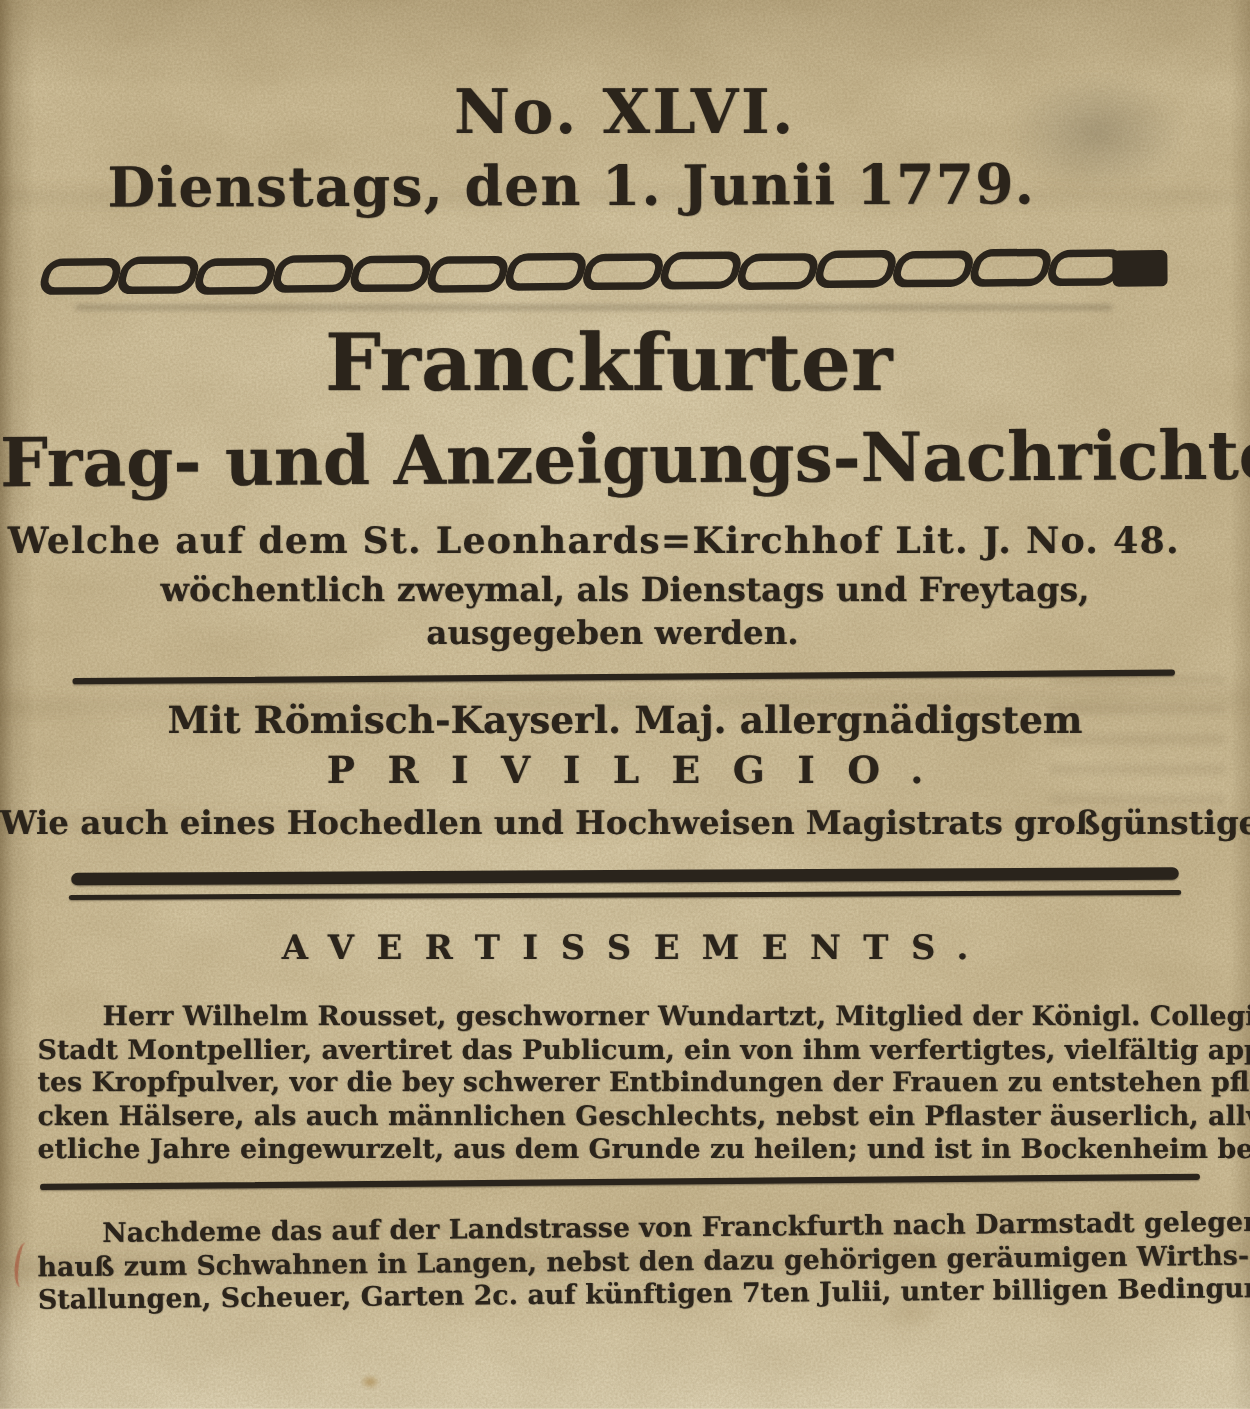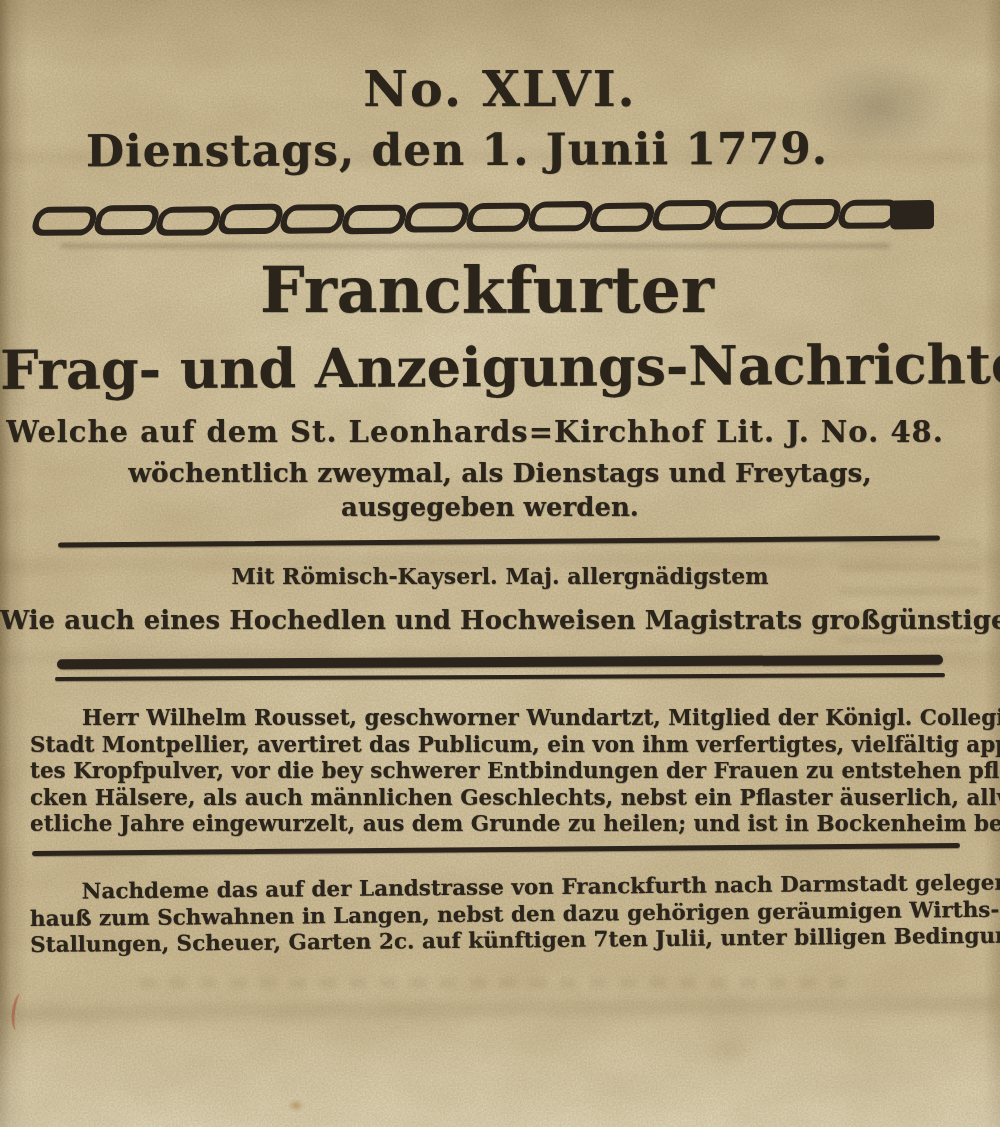--- a/index.html
+++ b/index.html
@@ -24,21 +24,21 @@
   .date{font-size:44px;font-weight:700;line-height:48px;margin-top:16px;letter-spacing:1px;transform:translateX(-43px) rotate(-.2deg);}
   .chain{margin:24px 0 0 28px;width:908px;height:42px;transform:rotate(-.5deg);}
   .chain-shadow{position:absolute;left:60px;top:244px;width:830px;height:4px;background:rgba(70,58,38,.28);filter:blur(2px);border-radius:2px;}
   .title1{font-size:63px;font-weight:700;line-height:72px;margin-top:10px;transform:translateX(-13px);}
   .title2{font-size:54px;font-weight:700;line-height:74px;margin-top:4px;transform:rotate(-.35deg);}
   .sub1{font-size:29px;font-weight:700;line-height:38px;margin-top:9px;letter-spacing:1px;transform:translateX(-25px);}
   .sub2{font-size:26.5px;font-weight:700;line-height:34px;margin-top:5px;}
   .sub3{font-size:26px;font-weight:700;line-height:31px;margin-top:2px;transform:translateX(-10px);}
   .rule{background:#2a241c;border-radius:3px;box-shadow:0 1px 1px rgba(60,50,35,.4);}
   .rule1{height:5px;width:882px;margin:16px 0 0 58px;transform:rotate(-.45deg);}
-  .priv1{font-size:22px;font-weight:700;line-height:39px;margin-top:13px;}
+  .priv1{font-size:30px;font-weight:700;line-height:39px;margin-top:13px;}
   .priv2{font-size:30px;font-weight:700;line-height:36px;margin-top:3px;letter-spacing:26px;text-indent:26px;}
   .priv3{font-size:26px;font-weight:700;line-height:34px;margin-top:7px;}
   .ruleA{height:10px;width:886px;margin:20px 0 0 57px;border-radius:5px;transform:rotate(-.3deg);}
   .ruleB{height:4px;width:890px;margin:8px 0 0 55px;transform:rotate(-.25deg);}
   .heading{font-size:27px;font-weight:700;line-height:32px;margin-top:25px;letter-spacing:18px;text-indent:18px;}
   .article{margin:0 28px 0 30px;font-size:21.5px;font-weight:700;line-height:26.5px;}
   .article .line{text-align:justify;text-align-last:justify;white-space:nowrap;}
   .article .line.first{padding-left:52px;}
   .article .line.last{text-align-last:left;}
   .a1{margin-top:26px;}
@@ -116,25 +116,27 @@
   <div class="title1 center ink">Franckfurter</div>
   <div class="title2 center ink">Frag- und Anzeigungs-Nachrichten</div>
 
   <div class="sub1 center ink">Welche auf dem St. Leonhards=Kirchhof Lit. J. No. 48.</div>
   <div class="sub2 center ink">wöchentlich zweymal, als Dienstags und Freytags,</div>
   <div class="sub3 center ink">ausgegeben werden.</div>
 
   <div class="rule rule1"></div>
 
   <div class="priv1 center ink">Mit Römisch-Kayserl. Maj. allergnädigstem</div>
+  <div class="priv2 center ink">PRIVILEGIO.</div>
   <div class="priv3 center ink">Wie auch eines Hochedlen und Hochweisen Magistrats großgünstiger Bewilligung.</div>
 
   <div class="rule ruleA"></div>
   <div class="rule ruleB"></div>
 
+  <div class="heading center ink">AVERTISSEMENTS.</div>
 
   <div class="article a1 ink">
     <div class="line first">Herr Wilhelm Rousset, geschworner Wundartzt, Mitglied der Königl. Collegiums der</div>
     <div class="line">Stadt Montpellier, avertiret das Publicum, ein von ihm verfertigtes, vielfältig approbir-</div>
     <div class="line">tes Kropfpulver, vor die bey schwerer Entbindungen der Frauen zu entstehen pflegenden di-</div>
     <div class="line">cken Hälsere, als auch männlichen Geschlechts, nebst ein Pflaster äuserlich, allwo es schon</div>
     <div class="line">etliche Jahre eingewurzelt, aus dem Grunde zu heilen; und ist in Bockenheim bey der Wit-</div>
   </div>
 
   <div class="rule rule2"></div>

